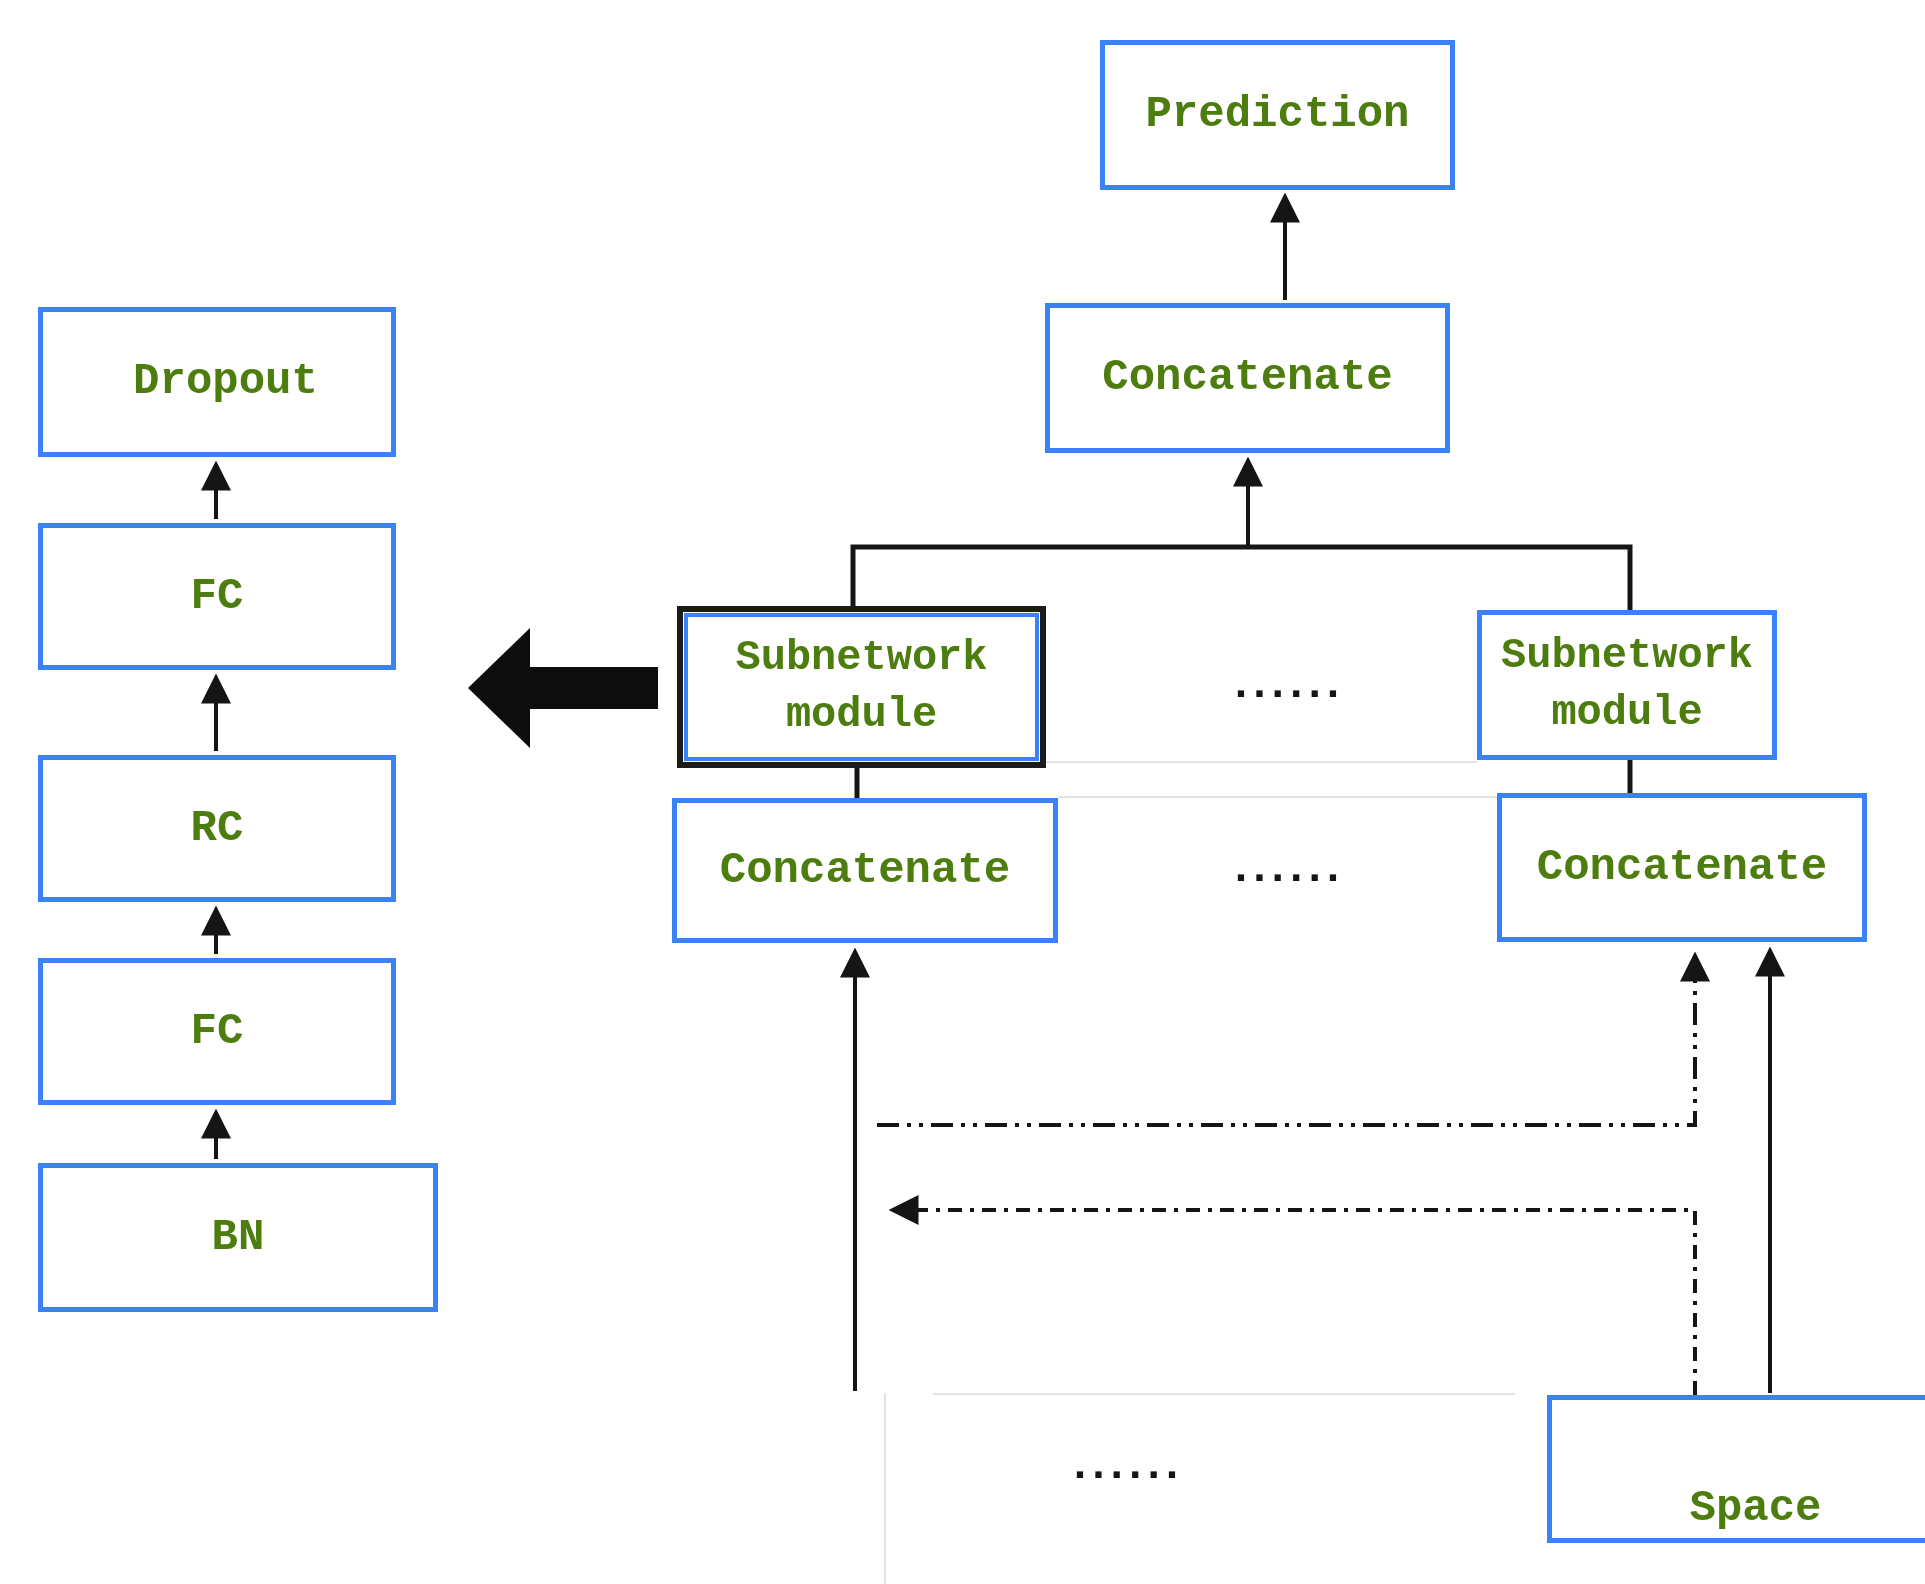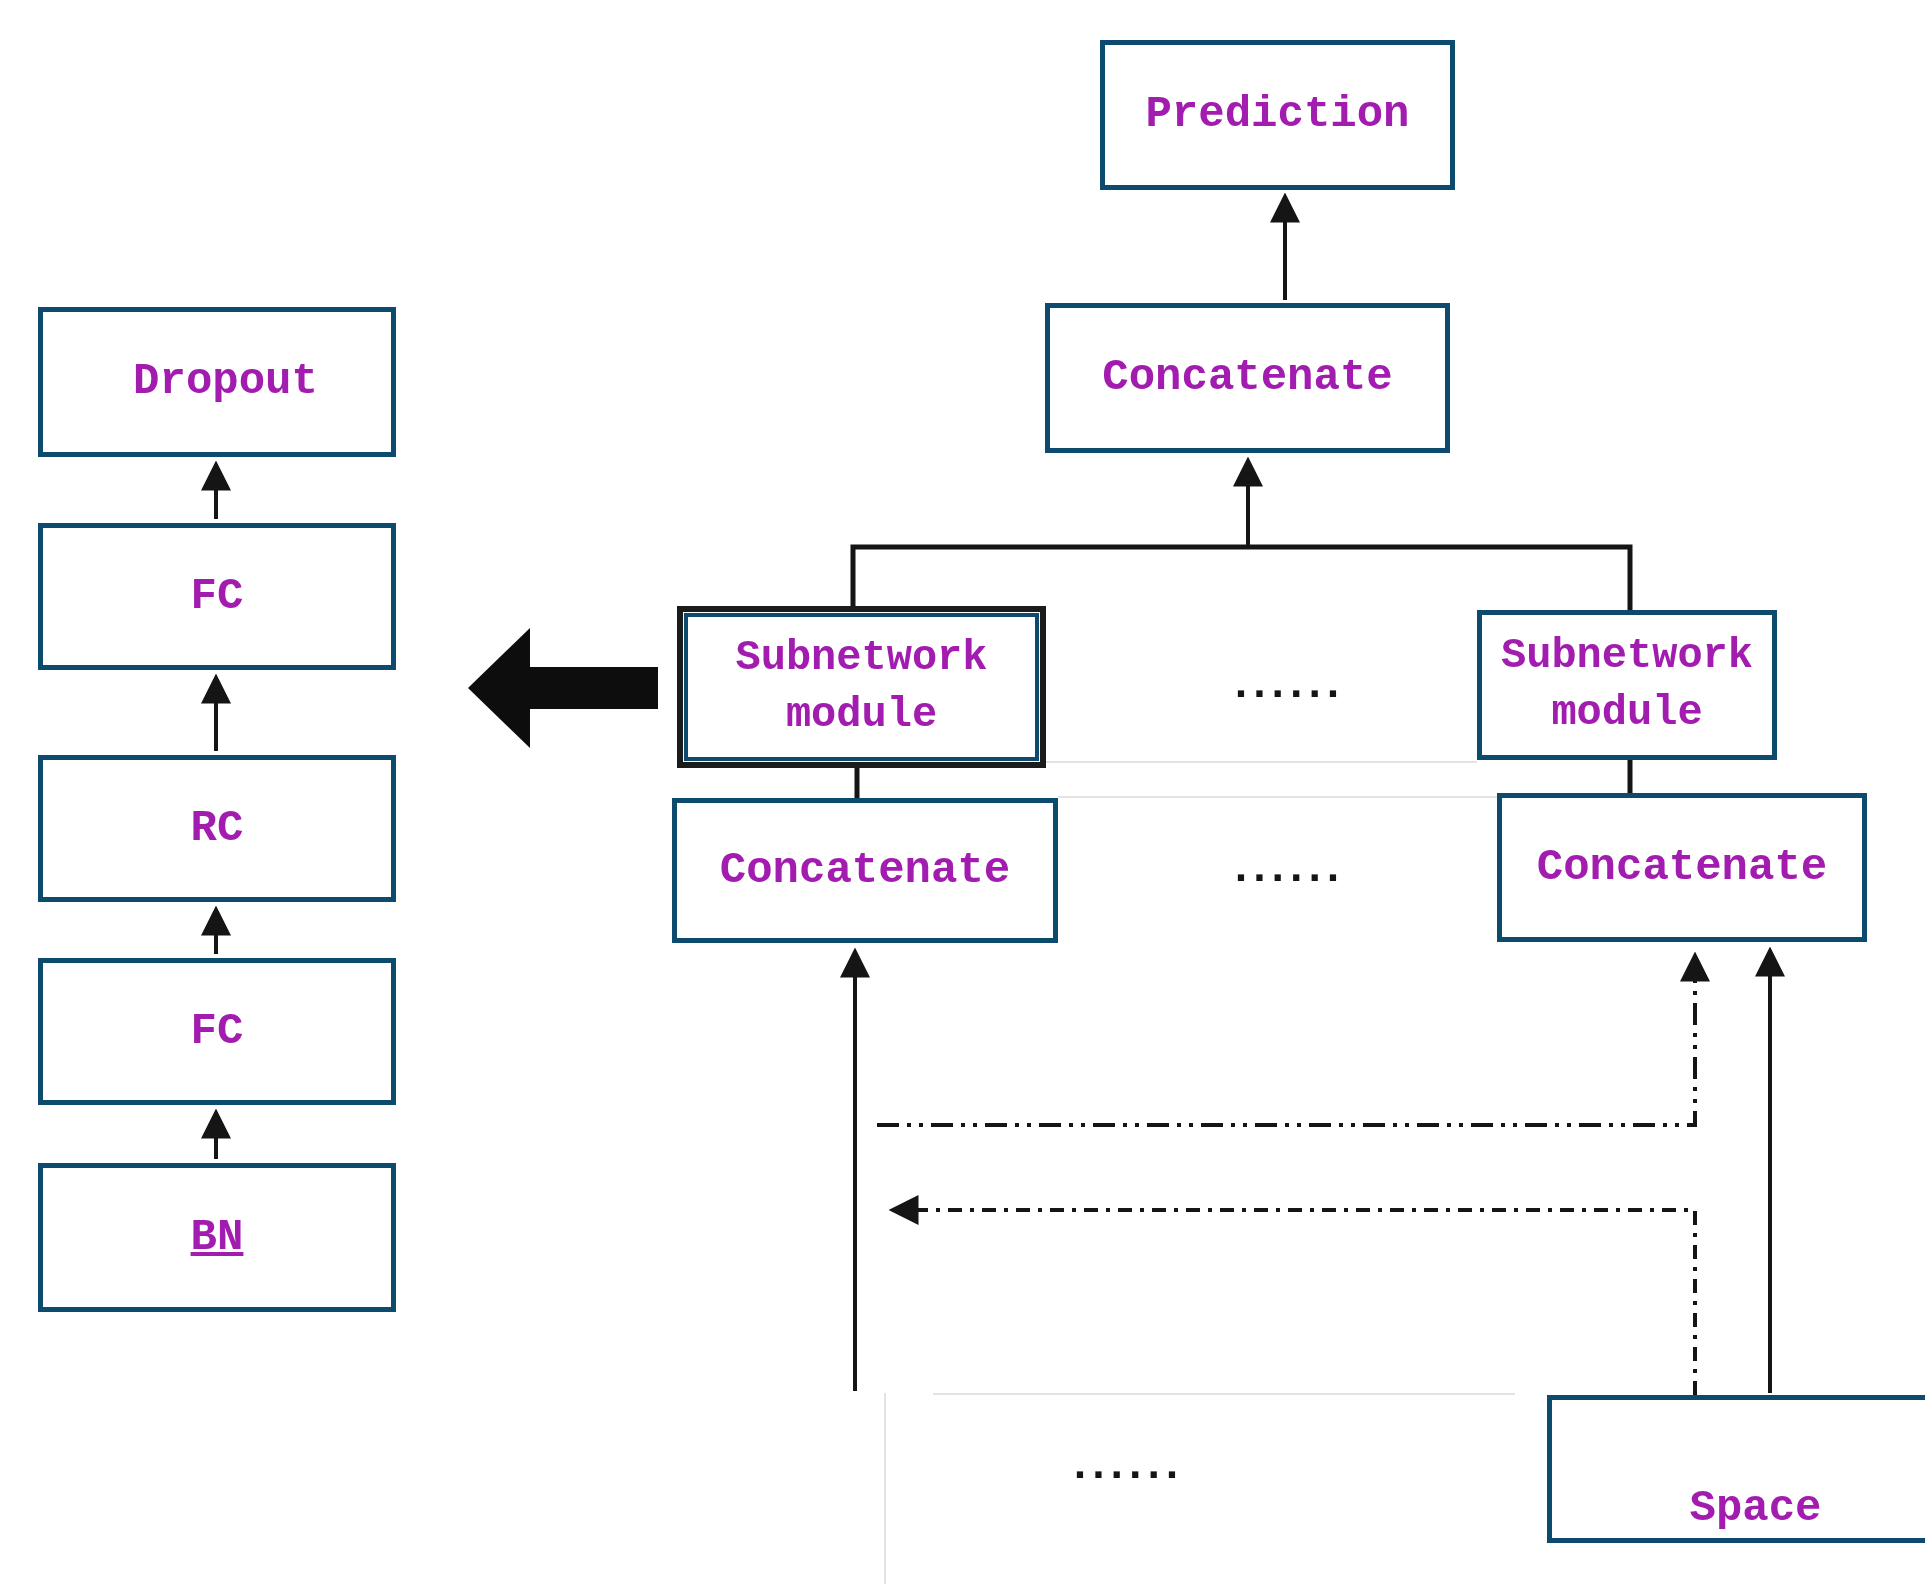--- a/index.html
+++ b/index.html
@@ -7,30 +7,30 @@
     position:relative;
     width:1925px;height:1584px;
     background:#ffffff;
     overflow:hidden;
     font-family:"Liberation Mono","DejaVu Sans Mono",monospace;
     color:#151515;
   }
   .box{
     position:absolute;
     box-sizing:border-box;
-    border:5px solid #0c4a6e;
+    border:5px solid #3b82f6;
     background:#ffffff;
     display:flex;
     align-items:center;
     justify-content:center;
     text-align:center;
     font-size:44px;
     font-weight:bold;
     line-height:1.35;
-    color:#a21caf;
+    color:#4d7c0f;
   }
   .box.highlight{
     border-width:4px;
     outline:6px solid #1b1b1b;
     outline-offset:1px;
   }
   .dots{
     position:absolute;
     transform:translateX(-50%);
     font-size:44px;
@@ -95,21 +95,21 @@
     </div>
   <div class="box" style="left:38px;top:523px;width:358px;height:147px;">
       <span>FC</span>
     </div>
   <div class="box" style="left:38px;top:755px;width:358px;height:147px;">
       <span>RC</span>
     </div>
   <div class="box" style="left:38px;top:958px;width:358px;height:147px;">
       <span>FC</span>
     </div>
-  <div class="box" style="left:38px;top:1163px;width:358px;height:149px;text-decoration:underline;">
+  <div class="box" style="left:38px;top:1163px;width:400px;height:149px;">
       <span>BN</span>
     </div>
 
   <div class="box" style="left:1100px;top:40px;width:355px;height:150px;">
       <span>Prediction</span>
     </div>
   <div class="box" style="left:1045px;top:303px;width:405px;height:150px;">
       <span>Concatenate</span>
     </div>
 

